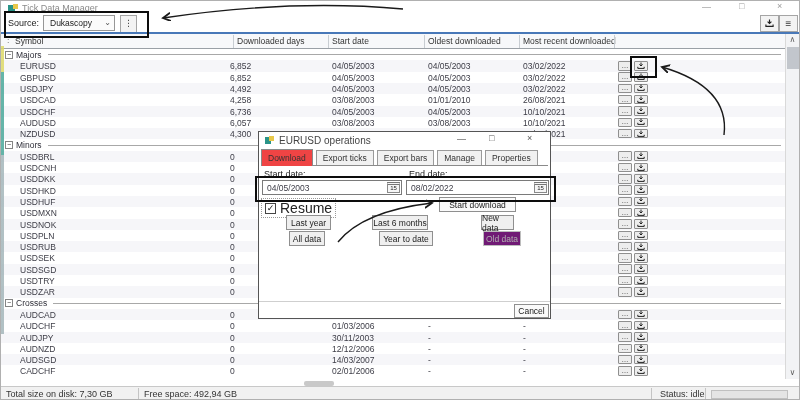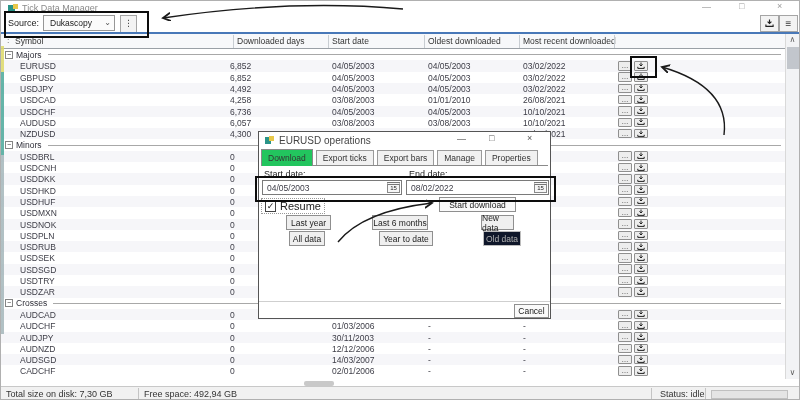--- a/index.html
+++ b/index.html
@@ -59,33 +59,33 @@
   #statusbar span{position:absolute;top:2px;font-size:9px;color:#333;white-space:nowrap;}
   .st-sep{position:absolute;top:1px;width:1px;height:12px;background:#c4c4c4;}
   #progress-box{position:absolute;left:710px;top:2.5px;width:77px;height:9px;background:#e4e4e4;border:1px solid #c0c0c0;box-sizing:border-box;}
   
   #dialog{left:257px;top:130px;width:293px;height:188px;background:#fff;border:1px solid #555;box-sizing:border-box;z-index:10;}
   #dlg-title{position:absolute;left:20px;top:3px;font-size:10px;color:#444;}
   .dlg-winbtn{position:absolute;top:2px;color:#555;font-size:9px;}
   #dlg-tabs{position:absolute;left:2px;top:17px;right:2px;height:16px;display:flex;align-items:flex-end;border-bottom:1px solid #8a8a8a;}
   .tab{height:14px;border:1px solid #9a9a9a;border-bottom:none;background:#f1f1f1;padding:0 6px;
        font-size:8.5px;line-height:14px;margin-right:3px;color:#333;}
-  .tab.active{background:#22c55e;height:16px;line-height:16px;position:relative;top:1px;border-color:#8a8a8a;}
+  .tab.active{background:#ef4444;height:16px;line-height:16px;position:relative;top:1px;border-color:#8a8a8a;}
   .dlg-label{position:absolute;font-size:9px;color:#222;}
   .dlg-input{position:absolute;height:15px;border:1px solid #7a7a7a;background:#fff;box-sizing:border-box;
              font-size:8.5px;display:flex;align-items:center;justify-content:space-between;padding:0 1px 0 4px;}
   .calbtn{width:13px;height:11px;border:1px solid #8a8a8a;border-top:3px double #777;background:#f6f6f6;
           box-sizing:border-box;font-size:6px;text-align:center;line-height:7px;color:#222;}
   #resume-wrap{position:absolute;left:3px;top:67px;display:flex;align-items:center;outline:1px dotted #999;padding:1px 3px;}
   #resume-box{width:9px;height:9px;border:1px solid #444;background:#fff;font-size:9px;line-height:8px;text-align:center;color:#111;}
-  #resume-label{margin-left:4px;font-size:11px;color:#222;}
+  #resume-label{margin-left:4px;font-size:14px;color:#222;}
   .dbtn{position:absolute;border:1px solid #8f8f8f;background:#efefef;font-size:8.5px;color:#222;
         display:flex;align-items:center;justify-content:center;box-sizing:border-box;height:15px;}
   .dbtn.light{background:#fafafa;}
-  .dbtn.disabled{color:#b0b0b0;border-color:#bdbdbd;background:#0f172a;}
+  .dbtn.disabled{color:#b0b0b0;border-color:#bdbdbd;background:#701a75;}
   #dlg-sep{position:absolute;left:0;right:0;top:169px;border-top:1px solid #cfcfcf;}
   
   #logo{left:596px;top:0;width:204px;height:52px;z-index:20;pointer-events:none;}
   #logo-name{position:absolute;left:62px;top:6px;font-size:21px;font-weight:bold;color:#111;letter-spacing:-0.5px;}
   #logo-suffix{position:absolute;left:122px;top:27px;font-size:14px;font-weight:bold;color:#2a9488;}
   
   .anno{border:2px solid #0d0d0d;z-index:30;pointer-events:none;}
   #arrows{left:0;top:0;width:800px;height:400px;z-index:40;pointer-events:none;}
 </style>
 </head>

